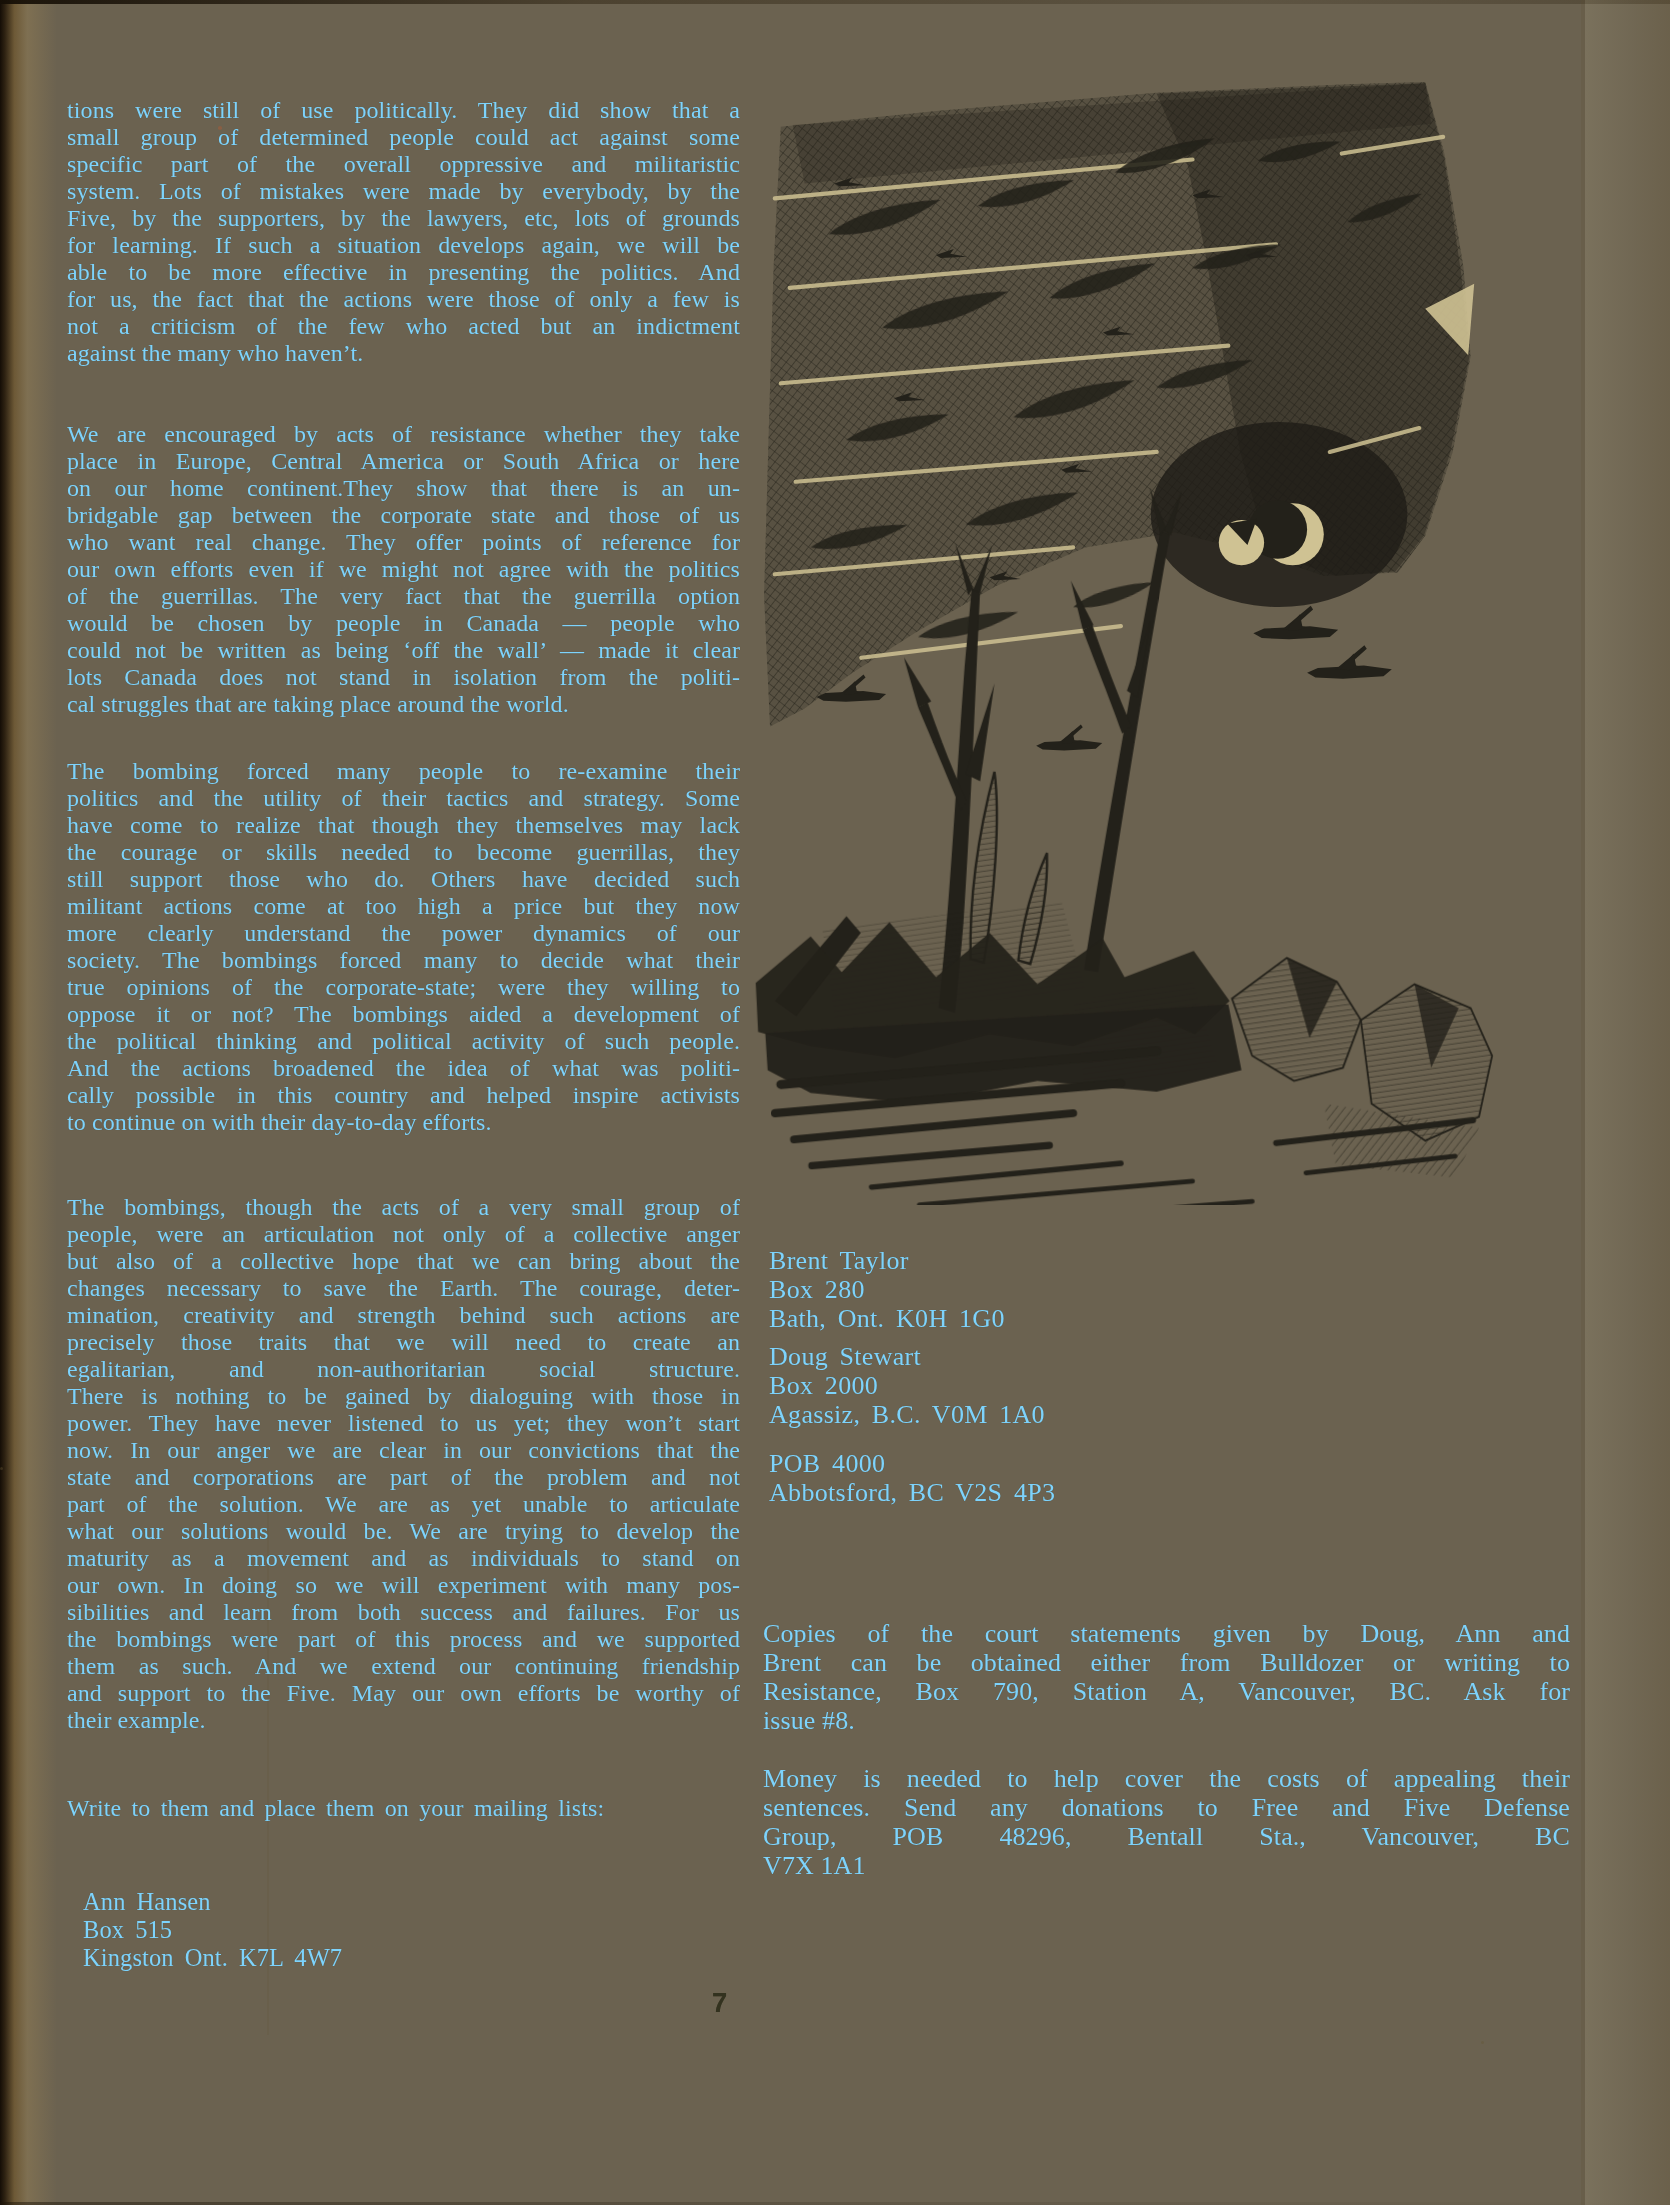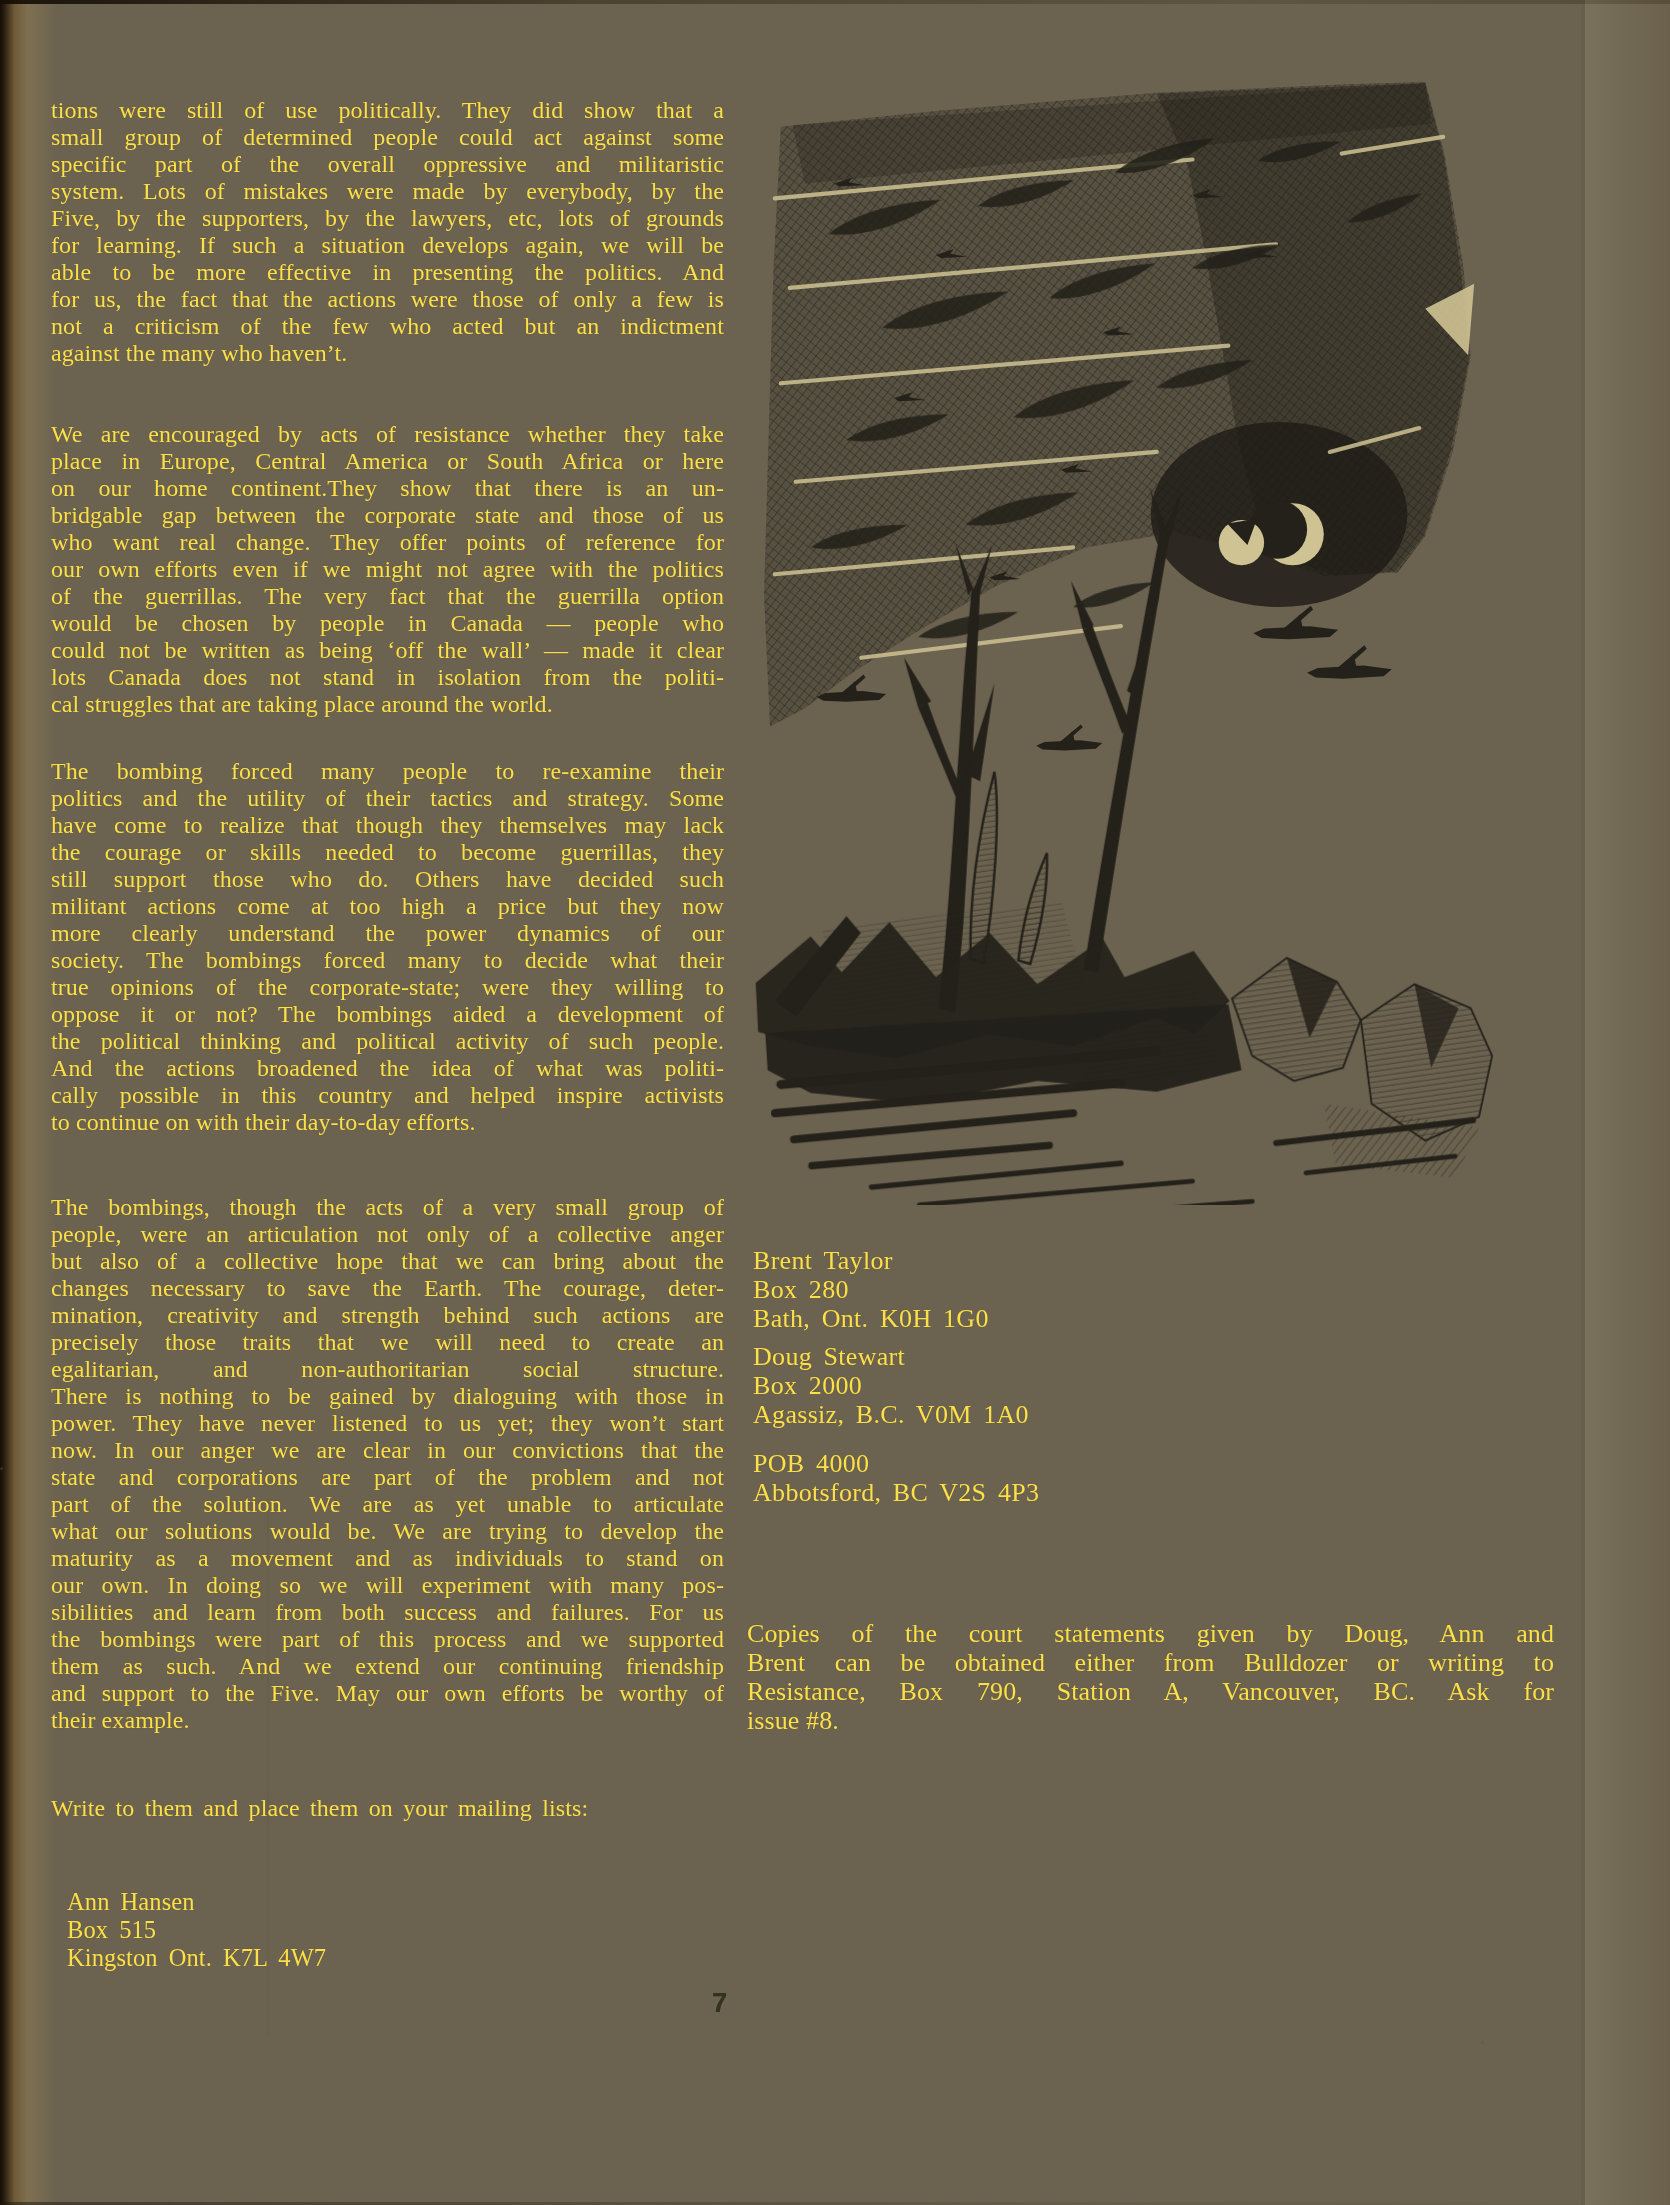--- a/index.html
+++ b/index.html
@@ -18,21 +18,21 @@
   .top-edge{left:0;top:0;width:1671px;height:4.2px;
     background:linear-gradient(90deg,rgba(22,15,6,.95),rgba(45,34,16,.5) 35%,rgba(45,34,16,.22) 75%,rgba(45,34,16,.35));}
   .bottom-edge{left:0;top:2202px;width:1671px;height:3.6px;background:linear-gradient(90deg,rgba(30,22,10,.5),rgba(30,22,10,.1) 60%,rgba(30,22,10,0));}
   .fold-line{left:1581px;top:0;width:3.6px;height:2205px;background:rgba(96,82,49,.20);}
   .fold-light{left:1585px;top:0;width:86px;height:2205px;
     background:linear-gradient(90deg,rgba(255,246,200,.10),rgba(224,208,150,.05) 55%,rgba(110,92,54,.16) 96%);}
   .crease{left:267px;top:1510px;width:1.8px;height:525px;background:rgba(92,79,48,.15);}
   .speck{border-radius:50%;}
 
   
-  .body-text{color:#fde047; text-shadow:0 0 0.7px rgba(57,55,43,.42); letter-spacing:0.1px;}
+  .body-text{color:#7dd3fc; text-shadow:0 0 0.7px rgba(57,55,43,.42); letter-spacing:0.1px;margin-left:16px;}
   .leftcol{width:673px; font-size:24px; line-height:27px;}
   .rightcol-par{width:807px; font-size:26px; line-height:29px;}
   .addr{font-size:26px; line-height:29px; letter-spacing:0.3px; word-spacing:4.8px;}
   .just .ln{text-align:justify; text-align-last:justify;}
   .just .ln:last-child{text-align-last:left;}
   .intro-line{font-size:24px; line-height:27.4px; word-spacing:4.2px;}
   .ann{font-size:24.5px; line-height:28px; word-spacing:4.8px;}
   .page-num{font-family:"Liberation Sans","DejaVu Sans",sans-serif; font-weight:bold; font-size:27.4px; color:#33321f; text-shadow:0 0 0.6px rgba(40,40,20,.5);}
   svg .ink{fill:#23211a;}
 </style>
@@ -272,15 +272,21 @@
       <div class="ln">POB 4000</div>
       <div class="ln">Abbotsford, BC V2S 4P3</div>
     </div>
 
   <div class="abs body-text rightcol-par just" style="left:747px;top:1619px;">
       <div class="ln">Copies of the court statements given by Doug, Ann and</div>
       <div class="ln">Brent can be obtained either from Bulldozer or writing to</div>
       <div class="ln">Resistance, Box 790, Station A, Vancouver, BC. Ask for</div>
       <div class="ln">issue #8.</div>
     </div>
+  <div class="abs body-text rightcol-par just" style="left:747px;top:1764px;">
+      <div class="ln">Money is needed to help cover the costs of appealing their</div>
+      <div class="ln">sentences. Send any donations to Free and Five Defense</div>
+      <div class="ln">Group, POB 48296, Bentall Sta., Vancouver, BC</div>
+      <div class="ln">V7X 1A1</div>
+    </div>
 
 </div>
 
 
 </body></html>

